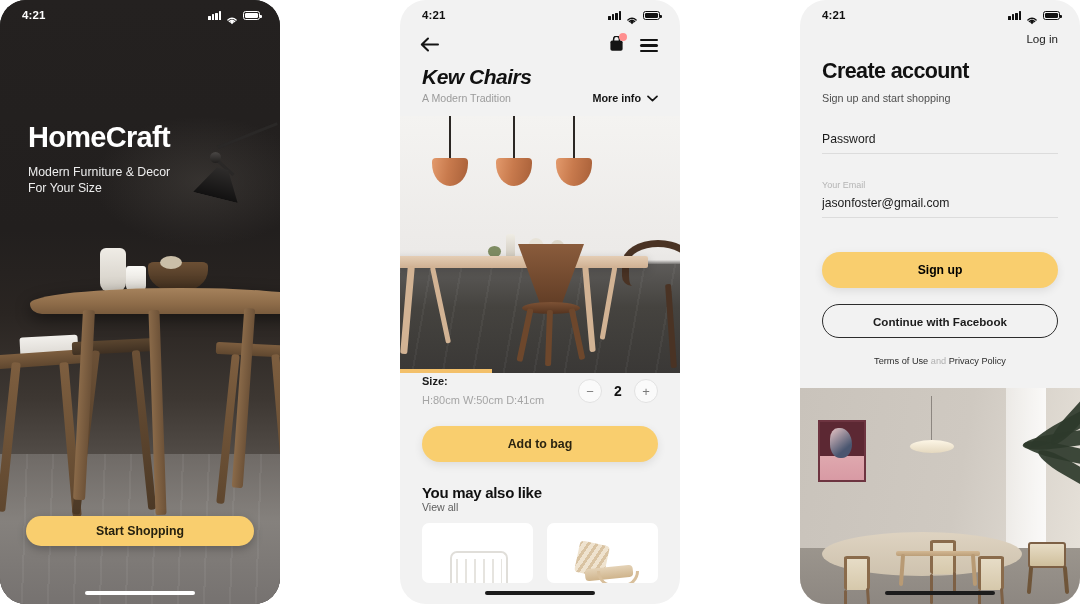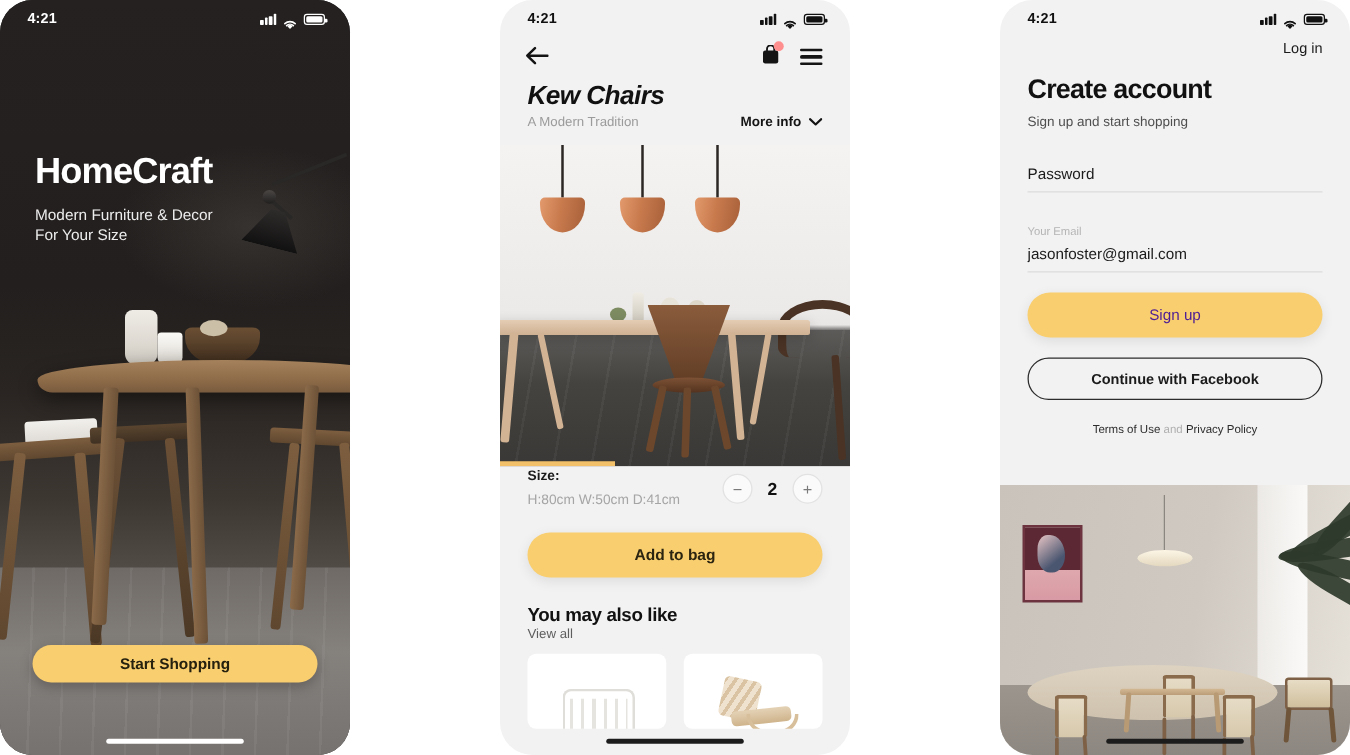--- a/index.html
+++ b/index.html
@@ -237,22 +237,22 @@
   .field-label { font-size: 9px; color:#b4b4b4; }
   .field-input {
     width: 100%; border: none; background: transparent; outline: none;
     font-family: "Liberation Sans", sans-serif;
     font-size: 12.2px; color: #1b1b1b; padding: 6px 0 7px 0;
     border-bottom: 1px solid #dcdcdc;
   }
   .field-input::placeholder { color: #1b1b1b; }
   .field.pw { margin-top: 22px; }
   .signup-btn {
-    margin-top: 16px; width: 100%; height: 36px; border-radius: 19px;
-    border:none; cursor:pointer; font-size: 12.2px; font-weight: normal; color:#4c1d95;
+    margin-top: 34px; width: 100%; height: 36px; border-radius: 19px;
+    border:none; cursor:pointer; font-size: 12.2px; font-weight: bold; color:#000000;
     box-shadow: 0 3px 10px rgba(0,0,0,.09);
   }
   .fb-btn {
     margin-top: 16px; width: 100%; height: 34px; border-radius: 19px;
     background:#f2f2f2; border: 1.2px solid #2c2c2c; cursor:pointer;
     font-size: 11.6px; font-weight: bold; color:#1b1b1b;
     font-family: "Liberation Sans", sans-serif;
   }
   .legal { margin-top: 18px; text-align:center; font-size: 9.2px; color:#2d2d2d; }
   .legal .and { color:#b0b0b0; }

